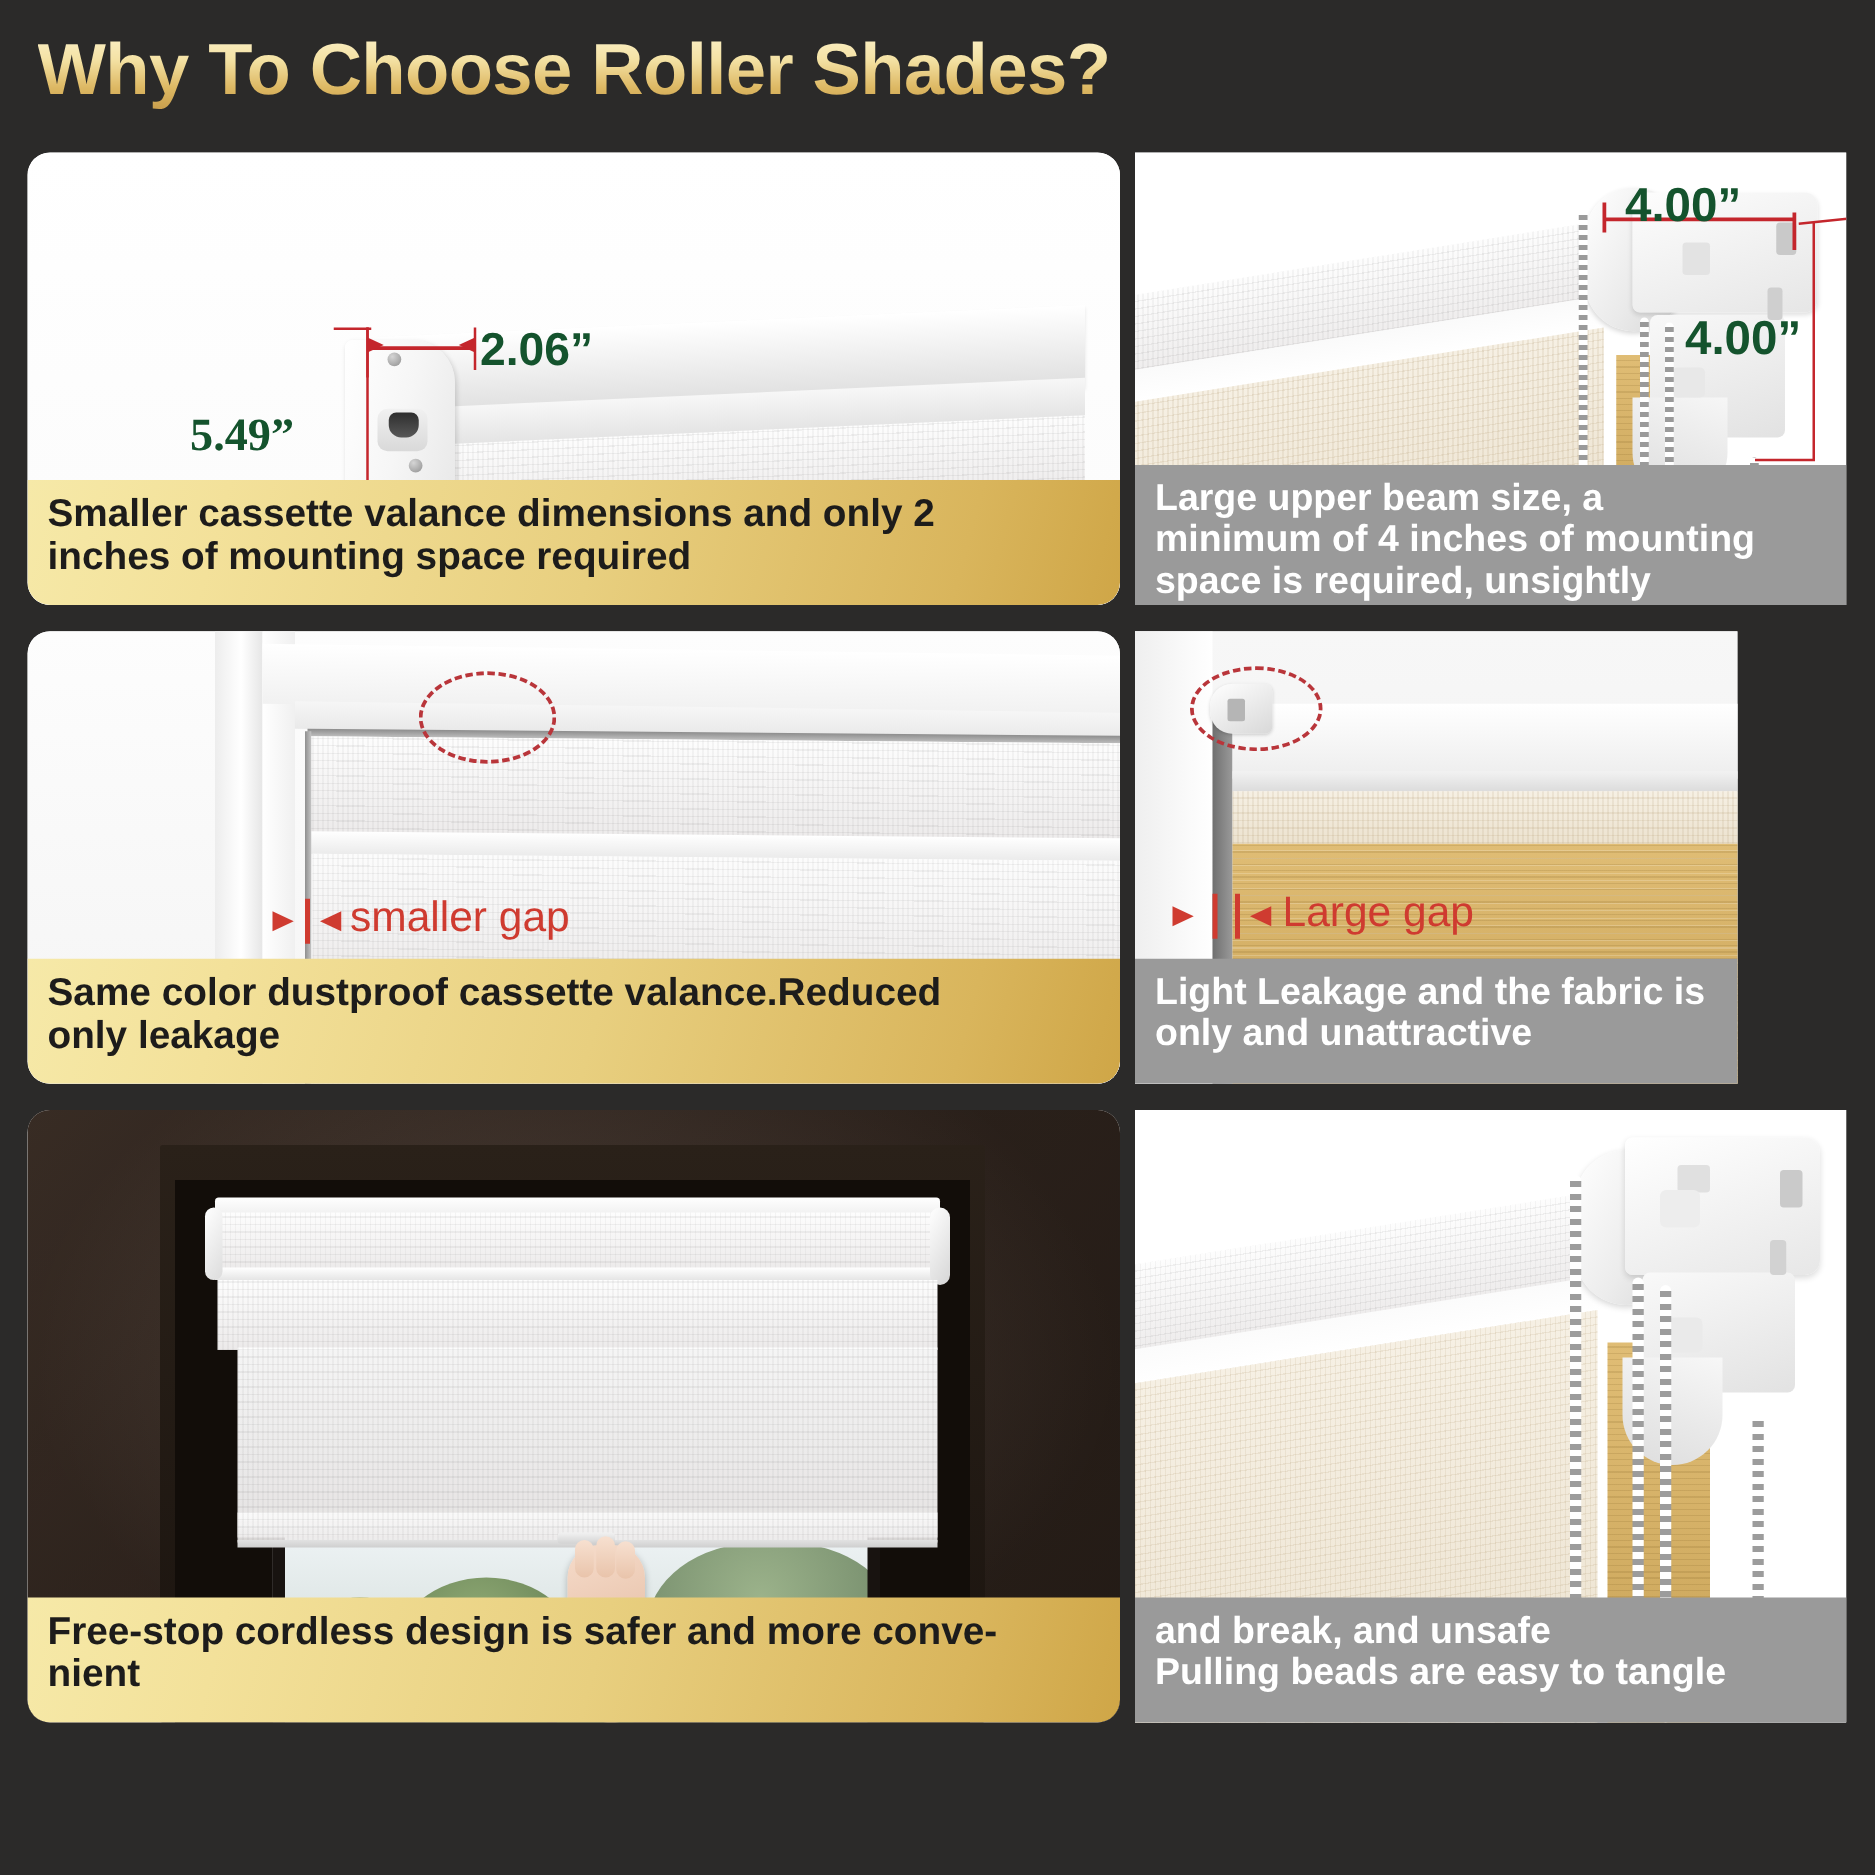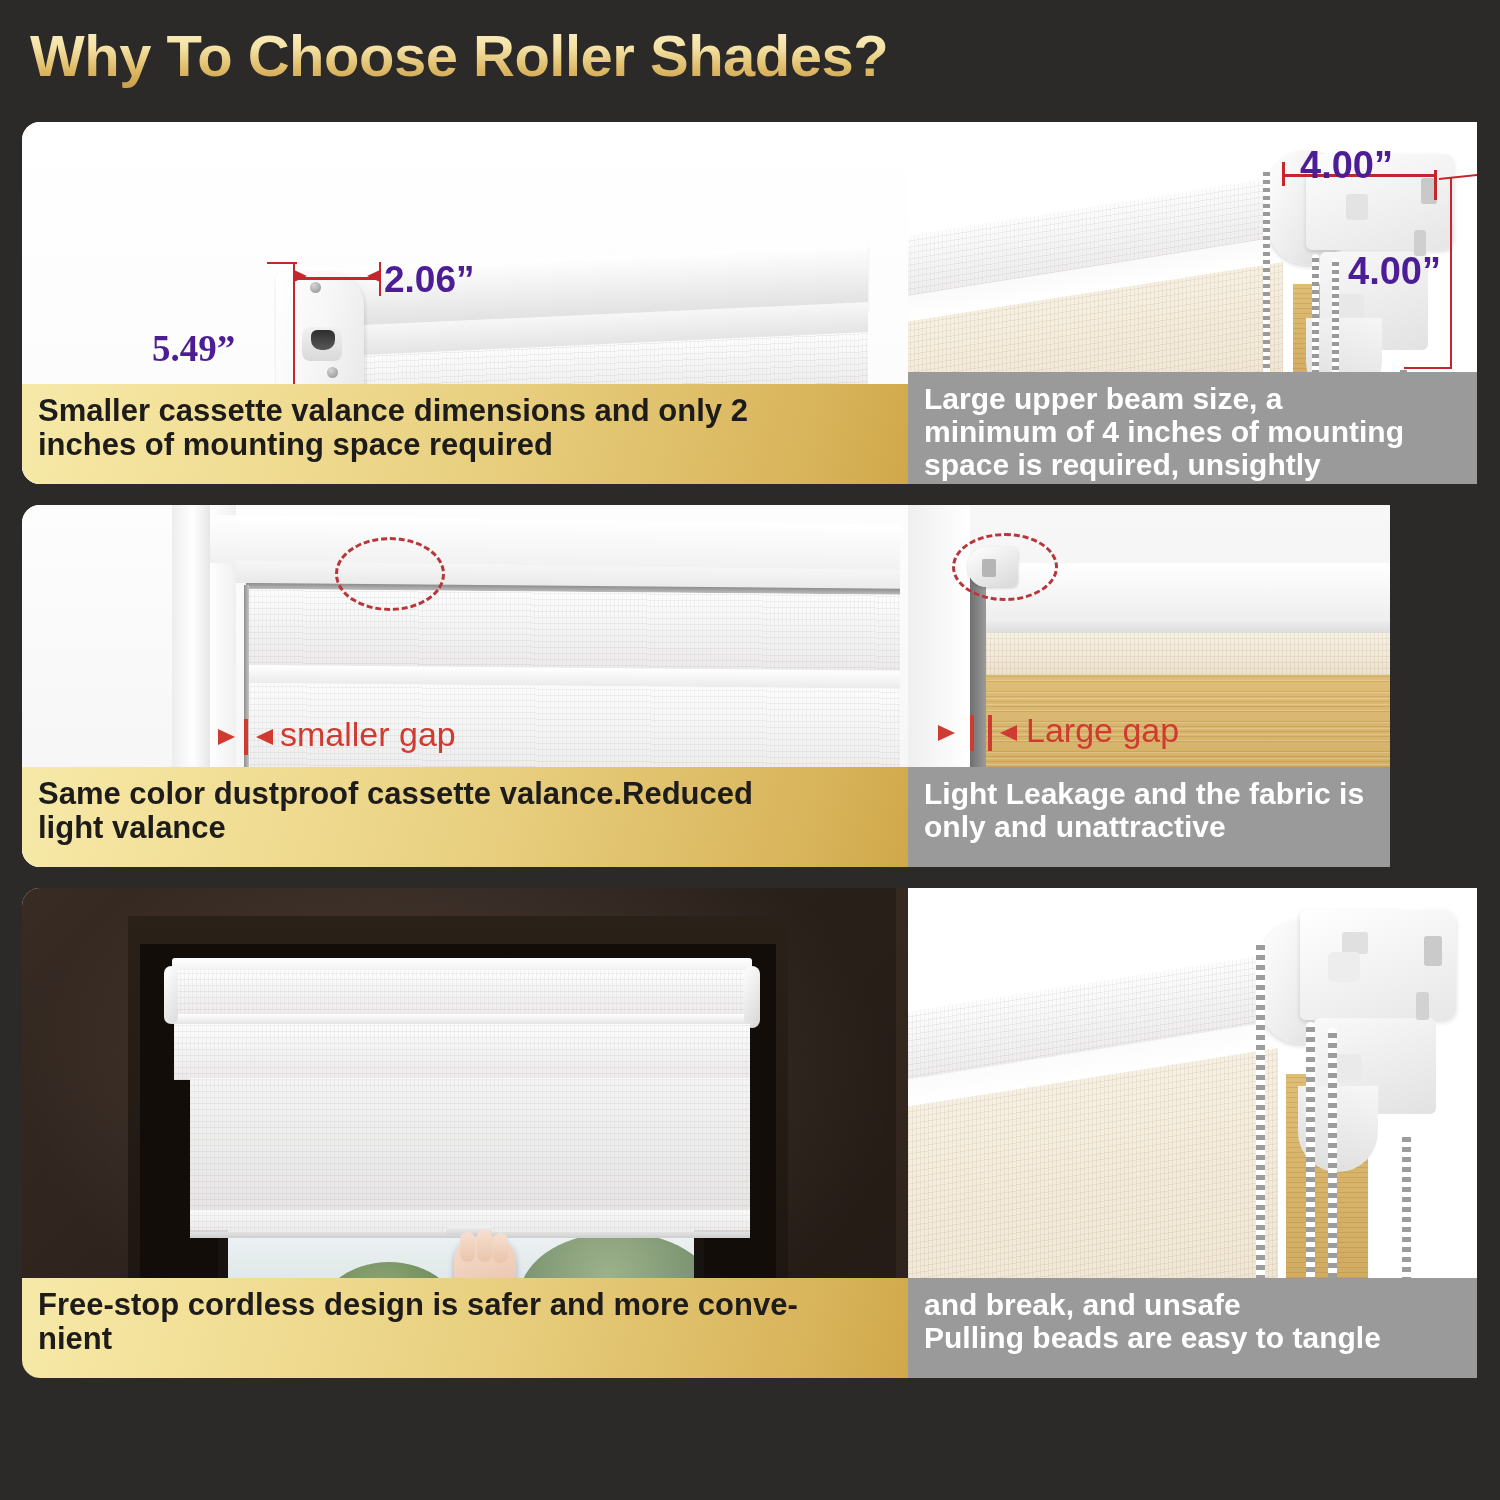--- a/index.html
+++ b/index.html
@@ -27,21 +27,21 @@
     text-shadow:none;
     white-space:nowrap;
   }
 
   
   .grid{
     position:absolute;
     left:0;top:0;width:1500px;height:1500px;
   }
   .panel{position:absolute;overflow:hidden;background:#fff;}
-  .panel.good{border-radius:18px;padding-left:32px;}
+  .panel.good{border-radius:18px;}
   .panel.bad{border-radius:0;}
 
   
   .p-r1c1{left:22px;  top:122px;  width:874px; height:362px;}
   .p-r1c2{left:908px; top:122px;  width:569px; height:362px;}
   .p-r2c1{left:22px;  top:505px;  width:874px; height:362px;}
   .p-r2c2{left:908px; top:505px;  width:482px; height:362px;}
   .p-r3c1{left:22px;  top:888px;  width:874px; height:490px;}
   .p-r3c2{left:908px; top:888px;  width:569px; height:490px;}
 
@@ -87,21 +87,21 @@
   }
   .gold-fabric{
     background:
       repeating-linear-gradient(0deg, rgba(120,90,30,.16) 0 1px, rgba(255,255,255,0) 1px 5px),
       linear-gradient(180deg,#e0bd75,#c9a357);
   }
 
   
   .dim-text{
     position:absolute;
-    color:#4c1d95;
+    color:#14532d;
     font-weight:bold;
     white-space:nowrap;
   }
   .dim-line{position:absolute;background:#c4262c;}
   .gap-text{
     position:absolute;
     color:#cf3b30;
     font-weight:normal;
     white-space:nowrap;
     text-align:center;
@@ -285,21 +285,21 @@
       <div class="dash-ellipse" style="left:313px;top:32px;width:104px;height:68px;"></div>
 
       <div class="arrow-r" style="left:196px;top:224px;"></div>
       <div class="tick" style="left:222px;top:214px;height:36px;"></div>
       <div class="arrow-l" style="left:234px;top:224px;"></div>
       <div class="gap-text" style="left:258px;top:210px;font-size:34px;">smaller gap</div>
     </div>
 
     <div class="caption gold cap-h100">
       <span class="ln">Same color dustproof cassette valance.Reduced</span>
-      <span class="ln">light valance</span>
+      <span class="ln">only leakage</span>
     </div>
   </div>
 
   <div class="panel bad p-r2c2">
     <div class="photo">
       <div style="position:absolute;inset:0;background:linear-gradient(180deg,#f7f7f7,#efefef);"></div>
 
       <div style="position:absolute;left:0;top:0;width:62px;height:362px;
                   background:linear-gradient(90deg,#efefef,#ffffff);"></div>
 

